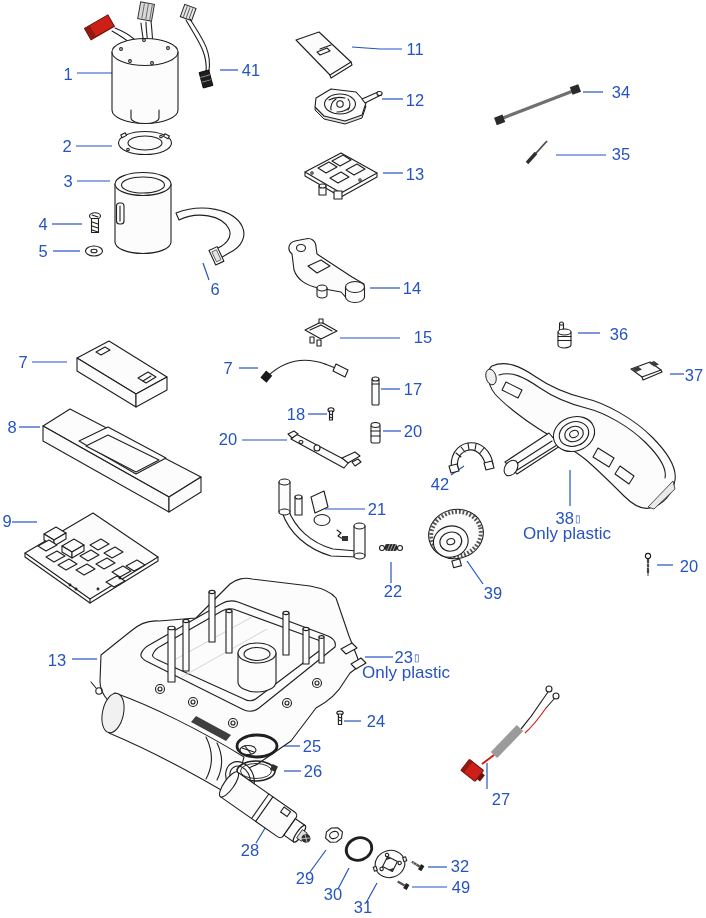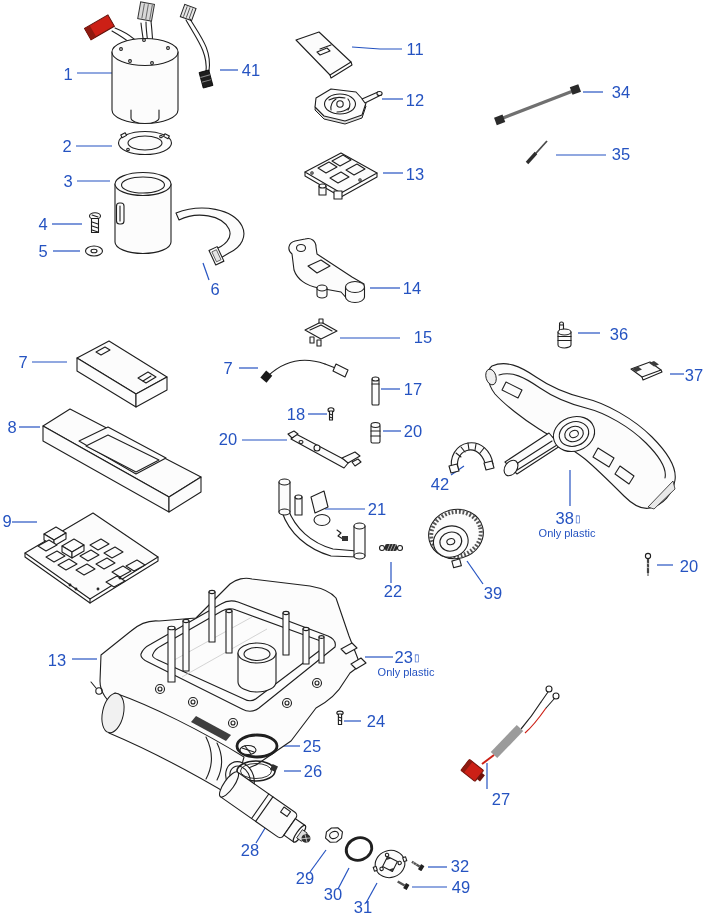--- a/index.html
+++ b/index.html
@@ -4,21 +4,21 @@
 <style>
   html,body{margin:0;padding:0;background:#ffffff;}
   .stage{position:relative;width:706px;height:918px;background:#fff;overflow:hidden;
          font-family:"Liberation Sans",sans-serif;}
   svg.art{position:absolute;left:0;top:0;}
   .p{fill:#fcfcfc;stroke:#1f1f1f;stroke-width:1.1;stroke-linejoin:round;stroke-linecap:round;}
   .ln{fill:none;stroke:#1f1f1f;stroke-width:1.1;stroke-linecap:round;stroke-linejoin:round;}
   .lead{stroke:var(--label_blue);stroke-width:1.2;fill:none;}
   .lbl{position:absolute;transform:translate(-50%,-50%);font-size:16.5px;color:var(--label_blue);
        white-space:nowrap;line-height:1;}
-  .note{font-size:11px;}
+  .note{font-size:17px;}
   .tofu{font-size:10px;vertical-align:2px;margin-left:1px;}
 </style>
 </head>
 <body>
 
 <div class="stage">
 
 <svg class="art" width="706" height="918" viewBox="0 0 706 918">
   <defs>
     <path id="chip" d="M0,0 l11,-6 8,5 -11,6 z"></path>

